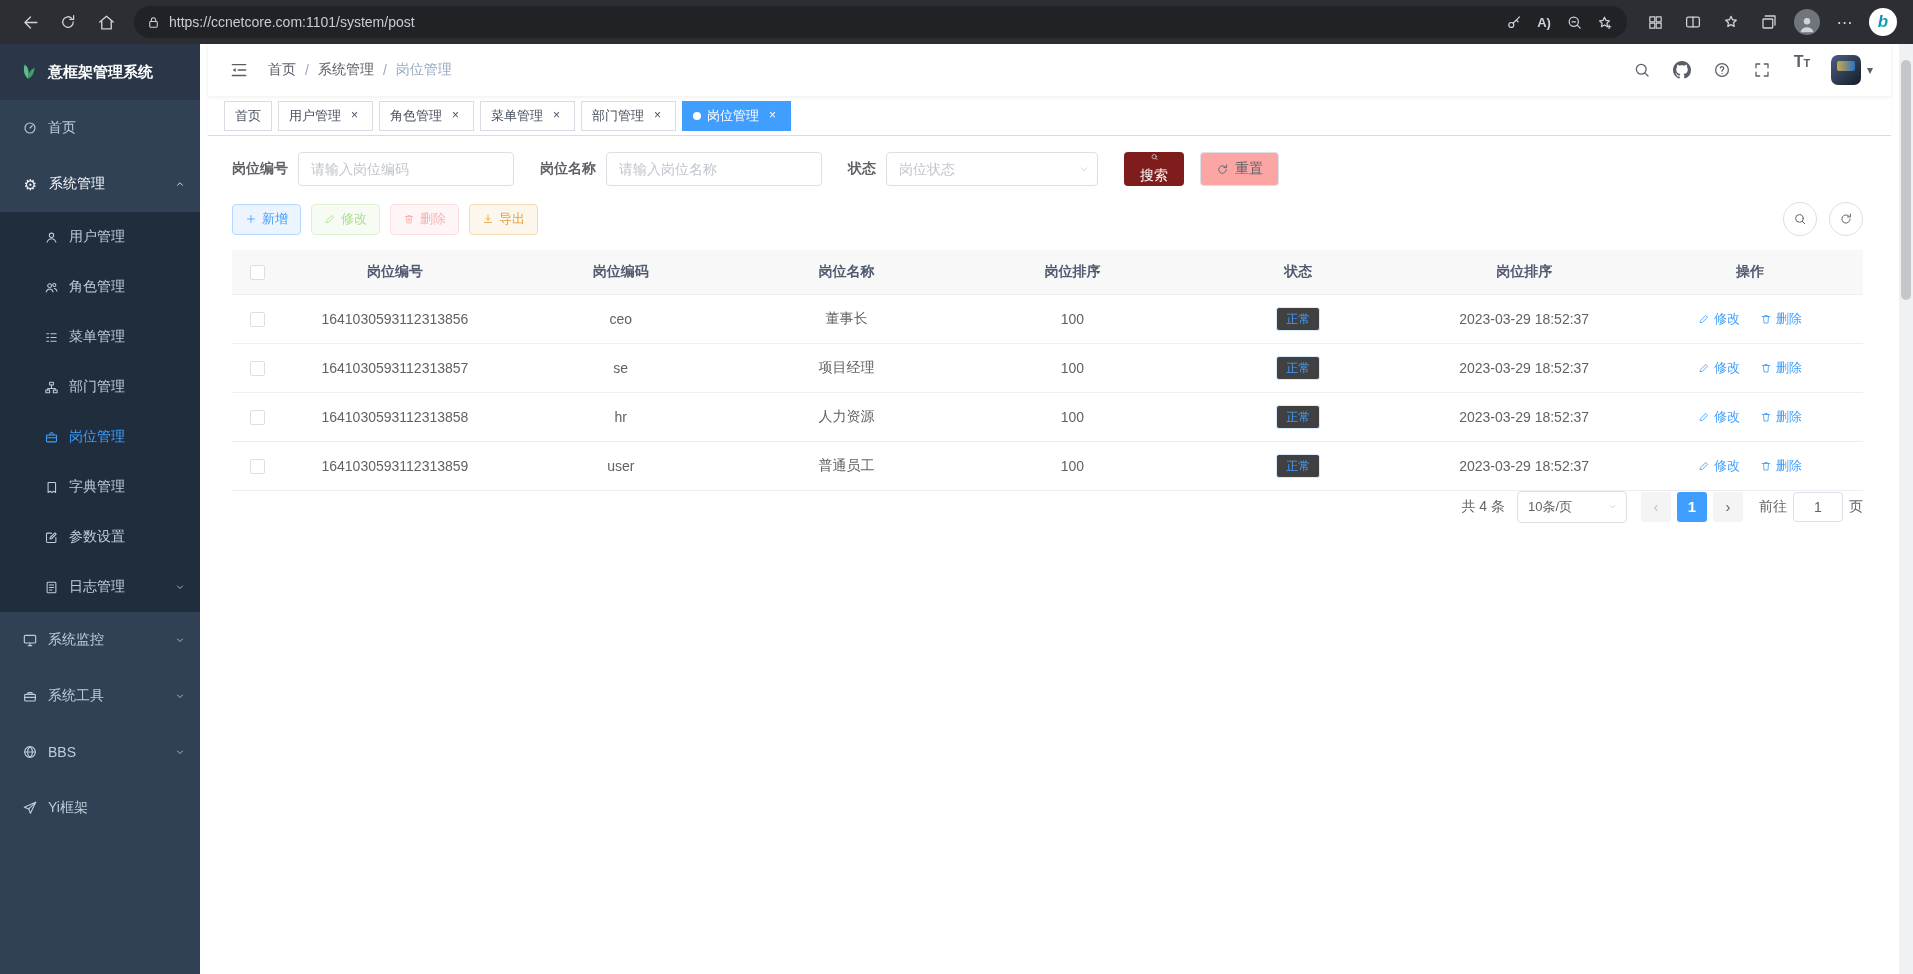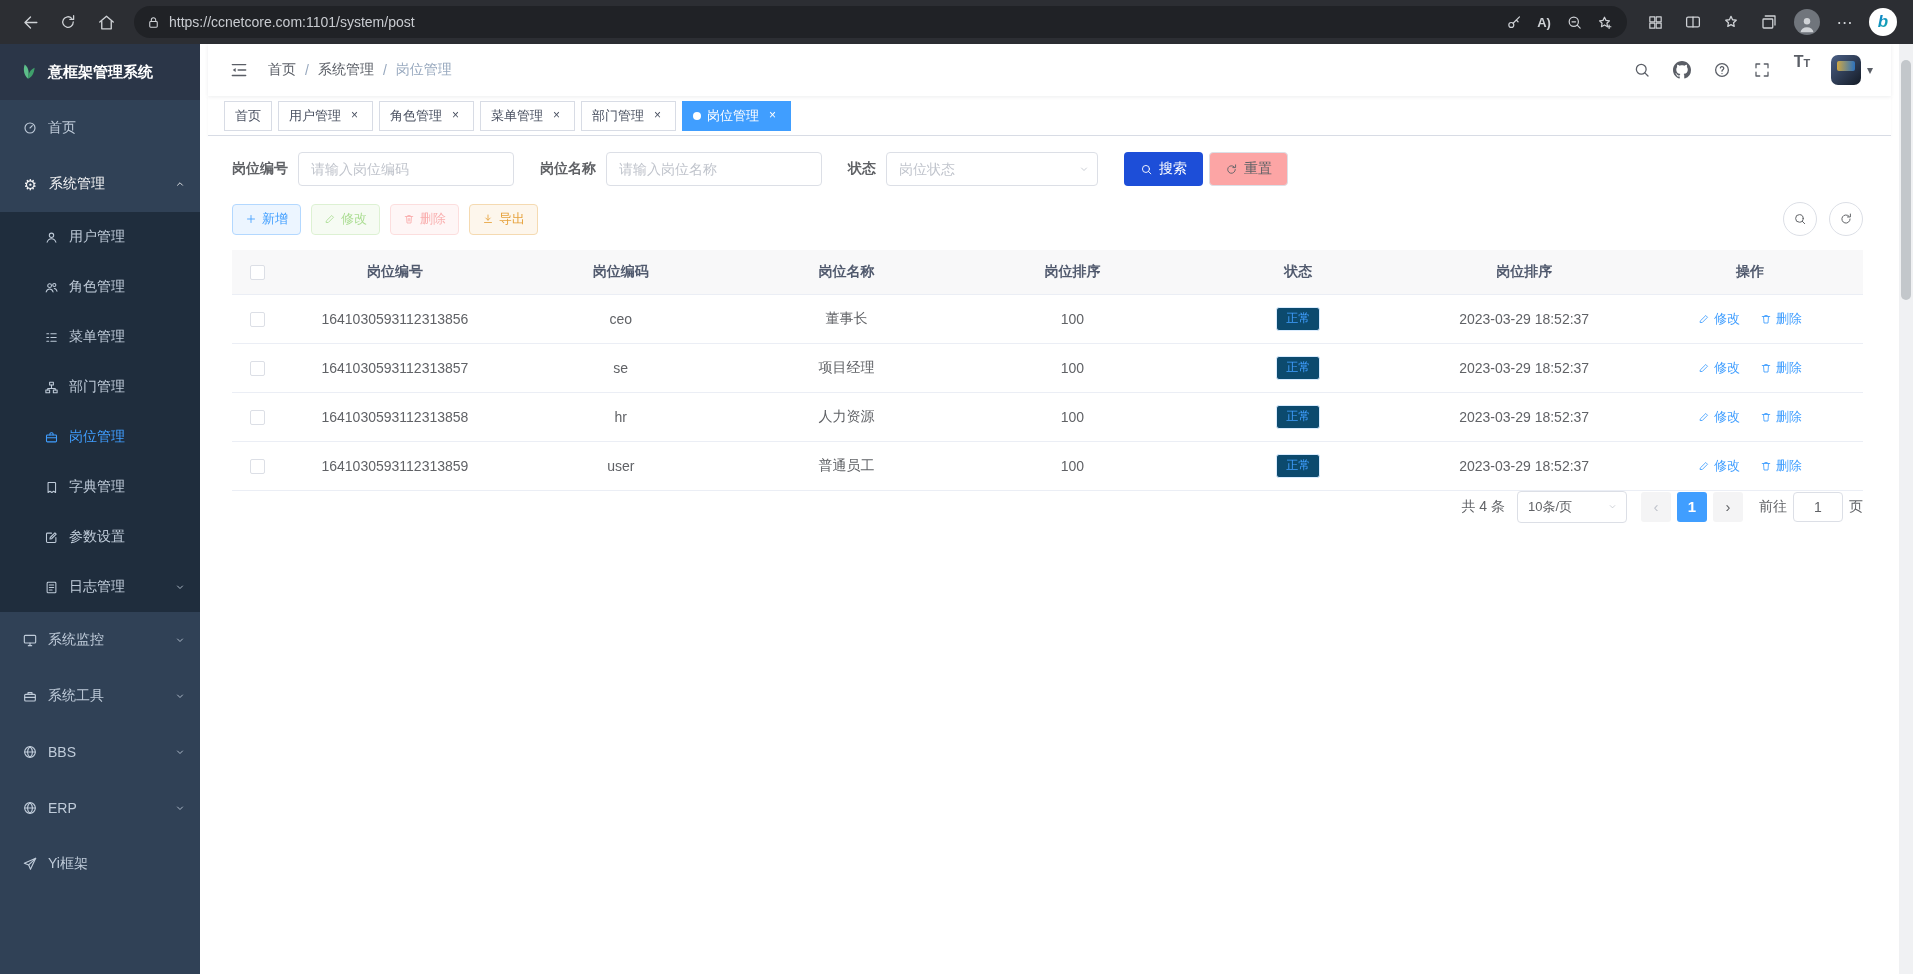--- a/index.html
+++ b/index.html
@@ -59,38 +59,38 @@
 
   .filter-row { display:flex; align-items:center; font-size:14px; margin-bottom:16px; }
   .f-item { display:flex; align-items:center; margin-right:26px; }
   .f-item label { font-weight:700; color:#606266; margin-right:10px; white-space:nowrap; }
   .inp { height:34px; width:216px; border:1px solid #dcdfe6; border-radius:4px; padding:10px 12px; font-size:14px; color:#606266; outline:none; background:#fff; font-family:inherit; }
   .inp::placeholder { color:#c0c4cc; }
   .select { position:relative; width:212px; }
   .select .inp { width:100%; padding-right:30px; }
   .sarrow { position:absolute; right:8px; top:50%; transform:translateY(-50%); color:#c0c4cc; }
   .btn { height:34px; border-radius:4px; font-size:14px; display:inline-flex; align-items:center; gap:6px; padding:0 15px; border:1px solid transparent; cursor:pointer; font-family:inherit; }
-  .btn-primary { background:#1d4ed8; color:#fff; margin-right:6px; }
+  .btn-primary { background:#7f1d1d; color:#fff; margin-right:16px;flex-direction:column; }
   .btn-plain { background:#fca5a5; border-color:#dcdfe6; color:#606266; }
 
   .toolbar { display:flex; align-items:center; margin-bottom:14px; }
   .tb { height:31px; padding:0 12px; border-radius:4px; font-size:13px; display:inline-flex; align-items:center; gap:5px; margin-right:10px; border:1px solid; cursor:pointer; font-family:inherit; background:#fff; }
   .tb.add { color:#409eff; background:#ecf5ff; border-color:#b3d8ff; }
   .tb.mod { color:#67c23a; background:#f0f9eb; border-color:#c2e7b0; opacity:.55; cursor:not-allowed; }
   .tb.del { color:#f56c6c; background:#fef0f0; border-color:#fbc4c4; opacity:.55; cursor:not-allowed; }
   .tb.exp { color:#e6a23c; background:#fdf6ec; border-color:#f5dab1; }
   .tb-right { margin-left:auto; display:flex; gap:12px; }
   .circle-btn { width:34px; height:34px; border-radius:50%; border:1px solid #dcdfe6; background:#fff; color:#606266; display:flex; align-items:center; justify-content:center; cursor:pointer; }
 
   .table { width:100%; border-collapse:collapse; table-layout:fixed; }
   .table th { height:44px; background:#f8f8f9; color:#515a6e; font-size:14px; font-weight:700; text-align:center; border-bottom:1px solid #ebeef5; }
   .table td { height:49px; color:#606266; font-size:14px; text-align:center; border-bottom:1px solid #ebeef5; }
   .col-cb { width:50px; }
   .cbx { width:15px; height:15px; border:1px solid #dcdfe6; border-radius:2px; display:inline-block; background:#fff; vertical-align:middle; cursor:pointer; }
-  .tag { display:inline-block; height:24px; line-height:22px; padding:0 9px; font-size:12px; color:#409eff; background:#0c4a6e; border:1px solid #d9ecff; border-radius:3px;font-family:Liberation Mono, monospace; }
+  .tag { display:inline-block; height:24px; line-height:22px; padding:0 9px; font-size:12px; color:#409eff; background:#404040; border:1px solid #d9ecff; border-radius:3px; }
   .op-link { color:#409eff; font-size:13px; display:inline-flex; align-items:center; gap:4px; margin:0 8px; cursor:pointer; }
 
   .pagination { display:flex; align-items:center; justify-content:flex-end; font-size:14px; color:#606266; }
   .page-size { width:110px; height:32px; border:1px solid #dcdfe6; border-radius:4px; display:flex; align-items:center; justify-content:space-between; padding:0 8px 0 10px; font-size:13px; color:#606266; margin:0 14px 0 12px; cursor:pointer; }
   .pg { width:30px; height:30px; border:none; border-radius:3px; background:#f4f4f5; color:#606266; font-size:15px; display:flex; align-items:center; justify-content:center; cursor:pointer; margin-right:6px; font-family:inherit; }
   .pg.prev { color:#c0c4cc; }
   .pg.cur { background:#409eff; color:#fff; font-weight:700; }
   .goto { margin-left:10px; }
   .goto-input { width:50px; height:30px; border:1px solid #dcdfe6; border-radius:4px; text-align:center; font-size:14px; color:#606266; margin:0 6px; outline:none; font-family:inherit; }
 
@@ -342,34 +342,20 @@
         <span>BBS</span>
         <span class="chev">
             <svg class="ic" width="12" height="12" viewBox="0 0 24 24">
               <path d="M7 10l5 5 5-5"></path>
             </svg>
           </span>
       </div>
       <div class="mi">
         <span>
             <svg class="ic" width="16" height="16" viewBox="0 0 24 24">
-              <circle cx="12" cy="12" r="8"></circle>
-              <path d="M4 12h16M12 4c2.5 2.3 3.8 5 3.8 8s-1.3 5.7-3.8 8c-2.5-2.3-3.8-5-3.8-8S9.5 6.3 12 4z"></path>
-            </svg>
-          </span>
-        <span>ERP</span>
-        <span class="chev">
-            <svg class="ic" width="12" height="12" viewBox="0 0 24 24">
-              <path d="M7 10l5 5 5-5"></path>
-            </svg>
-          </span>
-      </div>
-      <div class="mi">
-        <span>
-            <svg class="ic" width="16" height="16" viewBox="0 0 24 24">
               <path d="M20.5 3.5 3.5 10.8l6.6 2.6 2.6 6.6z"></path>
               <path d="M20.5 3.5 10.1 13.4"></path>
             </svg>
           </span>
         <span>Yi框架</span>
       </div>
     </nav>
   </aside>
 
   <main class="main">

